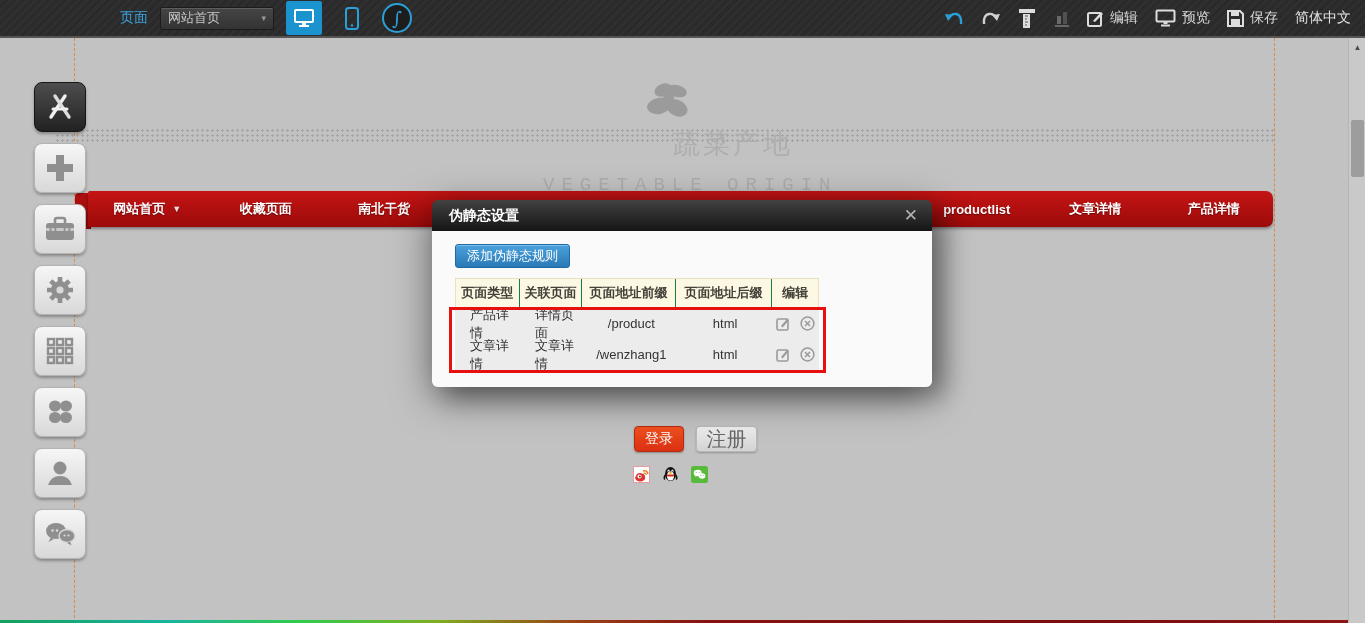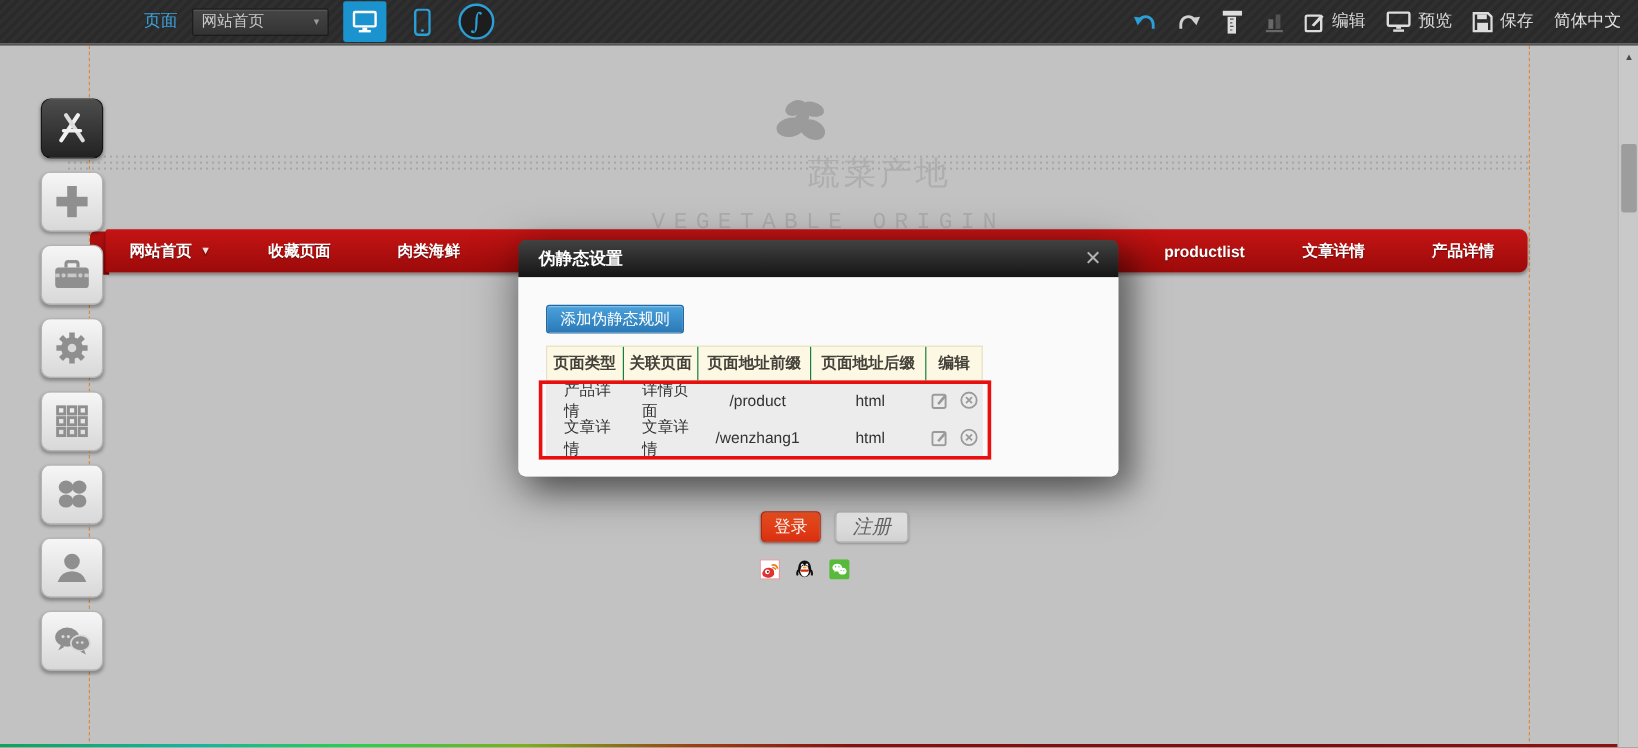--- a/index.html
+++ b/index.html
@@ -52,22 +52,22 @@
     text-shadow:0 1px 1px rgba(0,0,0,.4); }
   .nav-item .ncaret { font-size:9px; color:#f2dcdc; }
 
   
   .btn-login { position:absolute; left:634px; top:388px; width:50px; height:26px;
     background:linear-gradient(#f1511f,#d93012); border:1px solid #b52a10; border-radius:4px;
     color:#fff; font-size:14px; display:flex; align-items:center; justify-content:center; cursor:pointer;
     box-shadow:0 1px 2px rgba(0,0,0,.3); }
   .btn-register { position:absolute; left:696px; top:388px; width:61px; height:26px;
     background:linear-gradient(#efefef,#d2d2d2); border:1px solid #b9b9b9; border-radius:4px;
-    color:#666; font-size:16px; display:flex; align-items:center; justify-content:center; cursor:pointer;
-    box-shadow:0 1px 2px rgba(0,0,0,.25);font-style:italic; }
+    color:#666; font-size:20px; display:flex; align-items:center; justify-content:center; cursor:pointer;
+    box-shadow:0 1px 2px rgba(0,0,0,.25); }
   .social { position:absolute; left:633px; top:428px; display:flex; gap:12px; align-items:center; }
   .social .sicon { width:17px; height:17px; cursor:pointer; }
 
   
   .side-btn { position:absolute; left:34px; width:52px; height:50px; border-radius:8px; cursor:pointer;
     background:linear-gradient(#f6f6f6,#d8d8d8); border:1px solid #b3b3b3;
     box-shadow:0 2px 3px rgba(0,0,0,.3); display:flex; align-items:center; justify-content:center; z-index:30; }
   .side-btn.dark { background:linear-gradient(#4d4d4d,#222); border-color:#161616; }
 
   
@@ -79,21 +79,21 @@
   .bottom-line { position:absolute; left:0; right:0; bottom:0; height:3px;
     background:linear-gradient(90deg,#13a15c 0%,#18b39e 12%,#2fcc4e 22%,#7fae1f 32%,#9a4316 42%,#871010 52%,#7b0d0d 80%,#8d1414 100%); }
 
   
   .modal { position:absolute; left:432px; top:200px; width:500px; z-index:60; border-radius:6px;
     box-shadow:0 10px 38px rgba(0,0,0,.5), 14px 10px 22px rgba(0,0,0,.25); }
   .modal-head { height:31px; background:linear-gradient(#424242,#151515); border-radius:6px 6px 0 0;
     display:flex; align-items:center; padding:0 14px 0 17px; }
   .modal-title { color:#fff; font-size:14px; font-weight:bold; }
   .modal-close { margin-left:auto; color:#b2b2b2; font-size:17px; font-weight:bold; cursor:pointer; line-height:1; }
-  .modal-body { background:#fafafa; border-radius:0 0 6px 6px; padding:23px 23px 17px; }
+  .modal-body { background:#fafafa; border-radius:0 0 6px 6px; padding:13px 23px 17px; }
   .btn-add { display:inline-flex; align-items:center; height:24px; padding:0 11px;
     background:linear-gradient(#4aa2dc,#2a79b6); border:1px solid #1f6aa5; border-radius:3px;
     color:#fff; font-size:13px; cursor:pointer; box-shadow:inset 0 1px 0 rgba(255,255,255,.3); margin-bottom:10px; }
   .ptable { width:364px; font-size:13px; color:#333; }
   .thead { display:flex; background:#fcf8e3; border:1px solid #e7e1c5; height:30px; }
   .th { display:flex; align-items:center; justify-content:center; font-weight:bold; color:#44413a; }
   .th + .th { border-left:1px solid #15803d; }
   .rows-wrap { position:relative; }
   .trow { display:flex; background:#ececec; height:31px; align-items:center; }
   .td { display:flex; align-items:center; justify-content:center; }
@@ -204,23 +204,20 @@
   </div>
 
   <div class="ribbon-tab"></div>
   <div class="nav">
     <div class="nav-item">
       <span>网站首页</span>
       <span class="ncaret">▼</span>
     </div>
     <div class="nav-item">
         <span>收藏页面</span>
-      </div>
-    <div class="nav-item">
-        <span>肉类海鲜</span>
       </div>
     <div class="nav-item">
         <span>南北干货</span>
       </div>
     <div class="nav-item">
         <span>冲调茶饮</span>
       </div>
     <div class="nav-item">
         <span>粮油副食</span>
       </div>

